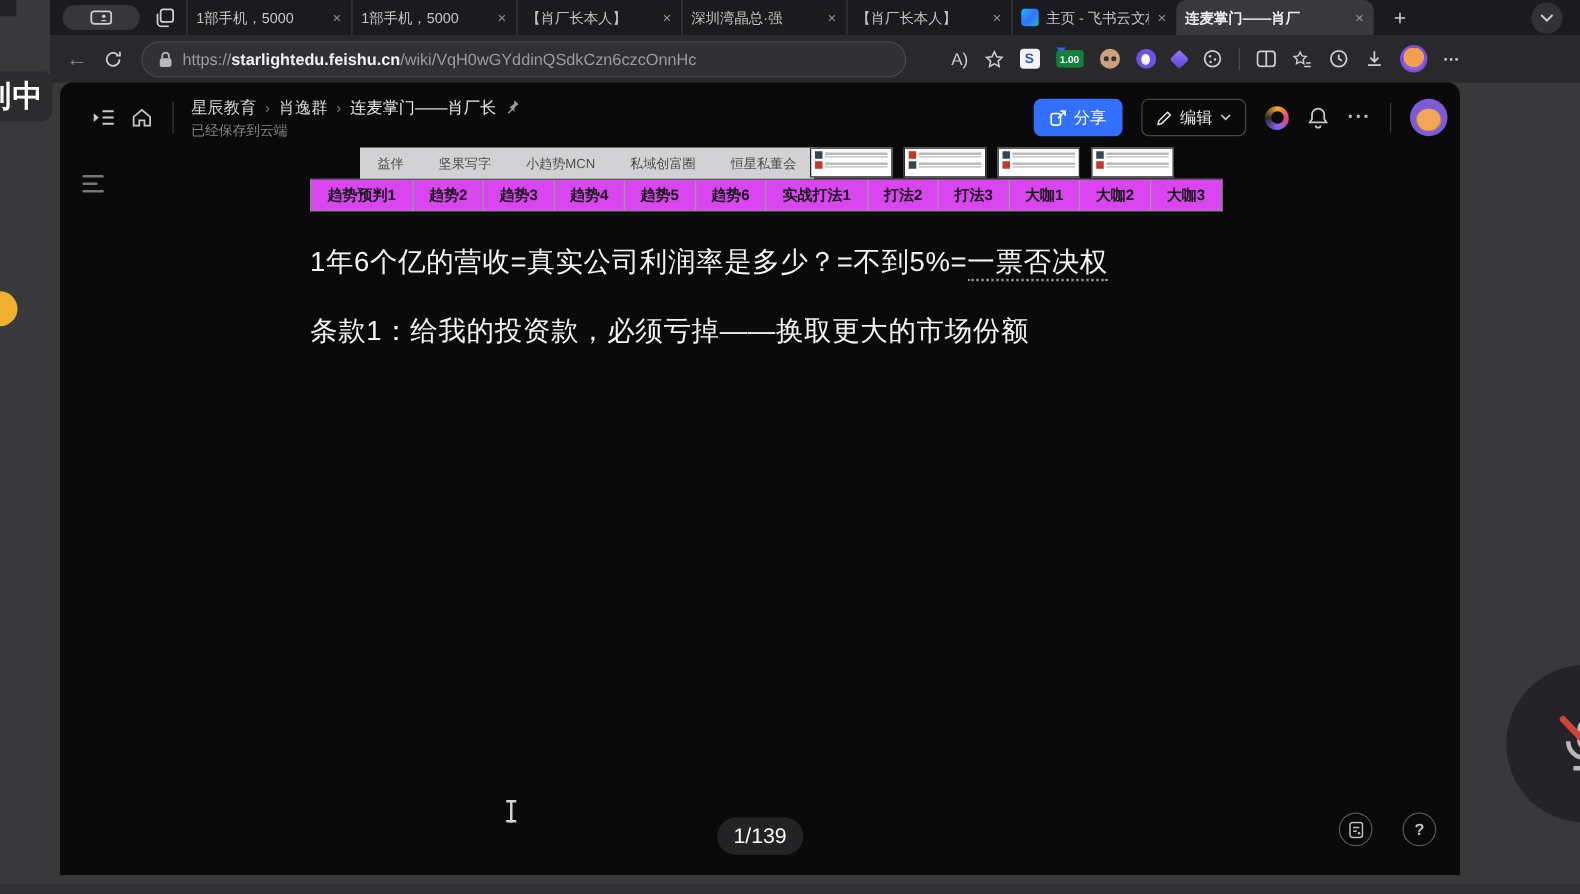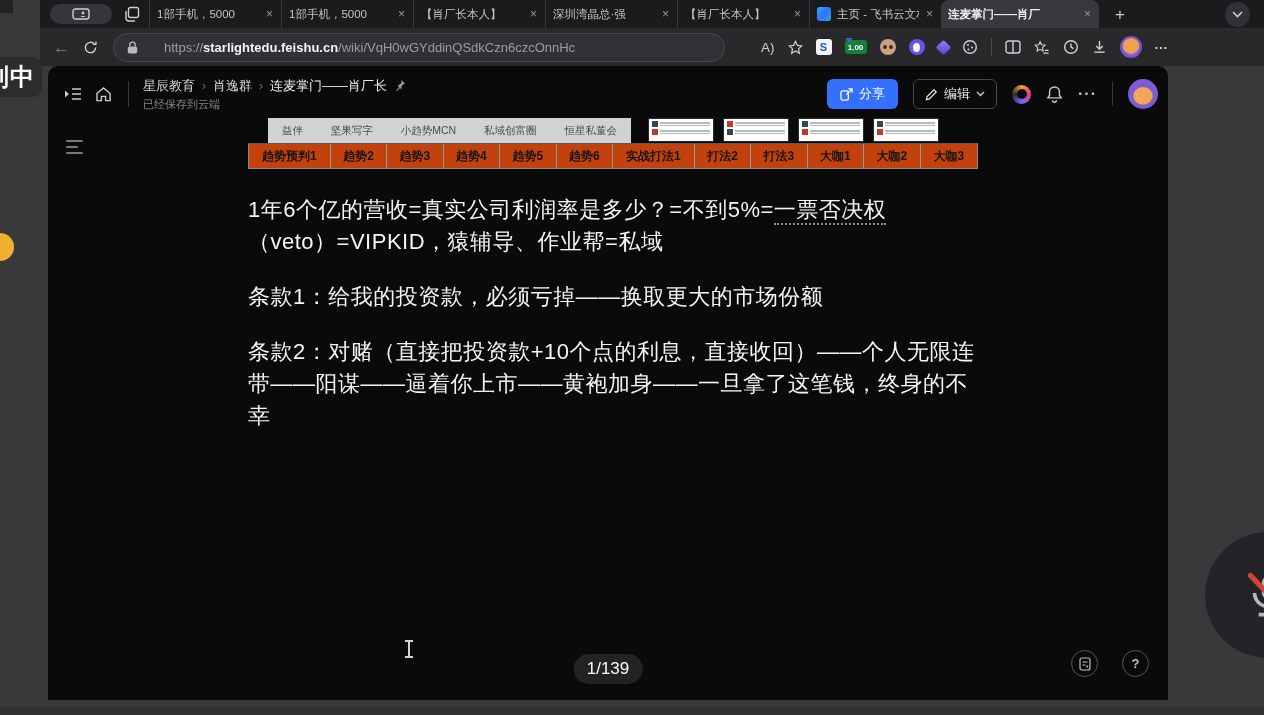--- a/index.html
+++ b/index.html
@@ -50,21 +50,21 @@
 
   
   #toolbar {
     position:absolute; left:40px; top:28px; right:0; height:38px;
     background:#29292c; display:flex; align-items:center;
   }
   .nav { color:#cfcfd3; margin-left:13px; font-size:17px; line-height:1; }
   .nav.back { color:#808084; }
   .urlpill {
     margin-left:15px; width:612px; height:29px; border:1px solid #48484c; border-radius:15px;
-    background:#313135; display:flex; align-items:center; padding:0 13px; gap:26px;
+    background:#313135; display:flex; align-items:center; padding:0 13px; gap:8px;
   }
   .urlpill .u-scheme, .urlpill .u-path { font-size:13px; color:#9c9ca0; }
   .urlpill .u-domain { font-size:13px; color:#f2f2f4; font-weight:700; }
   .urlpill span { white-space:nowrap; }
   .tb-right { margin-left:auto; margin-right:96px; display:flex; align-items:center; gap:13px; }
   .tb-ic { color:#cfcfd3; font-size:13.5px; display:flex; align-items:center; }
   .tb-sep { width:1px; height:18px; background:#4a4a4e; }
   .ext-s { width:16px; height:16px; border-radius:3px; background:#f2f4f8; color:#2456c4;
     font-size:11px; font-weight:800; display:flex; align-items:center; justify-content:center; }
   .ext-badge { min-width:22px; height:14px; background:#15803d; border-radius:3px; color:#fff;
@@ -81,21 +81,21 @@
   .ext-gem { width:11px; height:11px; background:linear-gradient(135deg,#9a7bf7,#5b3fd4);
     transform:rotate(45deg); border-radius:2px; }
   .tb-avatar { width:22px; height:22px; border-radius:50%; border:2px solid #7a4fd0;
     background:radial-gradient(circle at 50% 42%, #f0a050 58%, #8a5fe0 60%); }
 
   
   #page {
     position:absolute; left:48px; top:66px; width:1120px; height:634px;
     background:#0a0a0b; border-radius:10px 10px 0 0;
   }
-  .fs-header { position:relative; height:56px; display:flex; align-items:center; padding:0 16px; }
+  .fs-header { position:relative; height:56px; display:flex; align-items:center; padding:0 26px; }
   .hd-ic { margin-right:13px; }
   .hd-div { width:1px; height:26px; background:#38383b; margin:0 14px 0 3px; }
   .bc-wrap { display:flex; flex-direction:column; gap:2px; }
   .bc-line { display:flex; align-items:center; gap:7px; }
   .bc-item { font-size:13px; color:#d6d6d8; white-space:nowrap; }
   .bc-item.cur { color:#e9e9eb; }
   .bc-sep { font-size:12px; color:#737377; }
   .save-status { font-size:11px; color:#87878b; }
   .hd-right { position:absolute; right:10px; top:13px; display:flex; align-items:center; gap:15px;margin-left:12px; }
   .share-btn { height:30px; background:#3370ff; border-radius:6px; color:#fff; font-size:13px;
@@ -112,30 +112,30 @@
   .fs-avatar::after { content:""; position:absolute; left:5px; top:8px; width:20px; height:18px;
     border-radius:50%; background:radial-gradient(circle at 50% 45%, #f2a65a 65%, #d98a3d 66%); }
 
   .toc { position:absolute; left:18px; top:74px; display:flex; flex-direction:column; gap:4px; }
   .toc i { display:block; height:2px; background:#77777b; border-radius:1px; }
   .toc i:nth-child(1){ width:17px; } .toc i:nth-child(2){ width:12px; } .toc i:nth-child(3){ width:17px; }
 
   
   .doc { position:absolute; left:200px; top:52px; width:730px; }
   .t-row1 { position:relative; height:25px; }
-  .gray-strip { position:absolute; left:20px; width:363px; height:25px; background:#d2d2d4;
+  .gray-strip { position:absolute; left:40px; width:363px; height:25px; background:#d2d2d4;
     display:flex; align-items:center; justify-content:space-around; }
   .gray-strip span { font-size:10.5px; color:#4c4c4e; white-space:nowrap; }
   .cards { position:absolute; left:400px; top:0; display:flex; gap:9px; }
   .mini-card { width:66px; height:24px; background:#fdfdfd; border:1px solid #2a2a2a; padding:2px 3px; }
   .crow { display:flex; align-items:center; gap:2px; margin-bottom:2px; }
   .csq { width:6px; height:6px; background:#2f4858; flex:0 0 auto; }
   .csq.red { background:#c0392b; }
   .cl { flex:1; } .cl i { display:block; height:1.5px; background:#b9b9b9; margin:1px 0; }
-  .t-row2 { display:flex; height:26px; border:1px solid #8a8a8a; border-top:1px solid #5a5a5a; background:#c2410c; }
+  .t-row2 { display:flex; height:26px; border:1px solid #8a8a8a; border-top:1px solid #5a5a5a; background:#d946ef; }
   .t-cell { flex:1 1 58px; display:flex; align-items:center; justify-content:center;
     font-size:12px; font-weight:700; color:#151515; border-right:1px solid #9a9a9a; white-space:nowrap; }
   .t-cell:last-child { border-right:none; }
   .t-cell.wide { flex:1.4 1 84px; }
 
   .p { color:#f4f4f5; font-size:22px; line-height:32px; margin-top:23px;
     font-weight:500; letter-spacing:0.5px; }
   .p:first-of-type { margin-top:25px; }
   .u { border-bottom:2px dotted #8f8f8f; padding-bottom:1px;text-align:right; }
 
@@ -457,23 +457,22 @@
       <span class="t-cell">趋势5</span>
       <span class="t-cell">趋势6</span>
       <span class="t-cell wide">实战打法1</span>
       <span class="t-cell">打法2</span>
       <span class="t-cell">打法3</span>
       <span class="t-cell">大咖1</span>
       <span class="t-cell">大咖2</span>
       <span class="t-cell">大咖3</span>
     </div>
 
-    <p class="p"><span>1年6个亿的营收=真实公司利润率是多少？=不到5%=</span><span class="u">一票否决权</span><br><span>（veto）=VIPKID，猿辅导、作业帮=私域</span></p>
+    <p class="p"><span>1年6个亿的营收=真实公司利润率是多少？=不到5%=</span><span class="u">一票否决权</span><br></p>
     <p class="p">条款1：给我的投资款，必须亏掉——换取更大的市场份额</p>
-    <p class="p">条款2：对赌（直接把投资款+10个点的利息，直接收回）——个人无限连带——阳谋——逼着你上市——黄袍加身——一旦拿了这笔钱，终身的不幸</p>
   </div>
 
   <div id="cursor">
       <i class="t"></i>
       <i class="v"></i>
       <i class="b"></i>
     </div>
 
   <div class="page-pill">1/139</div>
   <div class="circ feedback">

